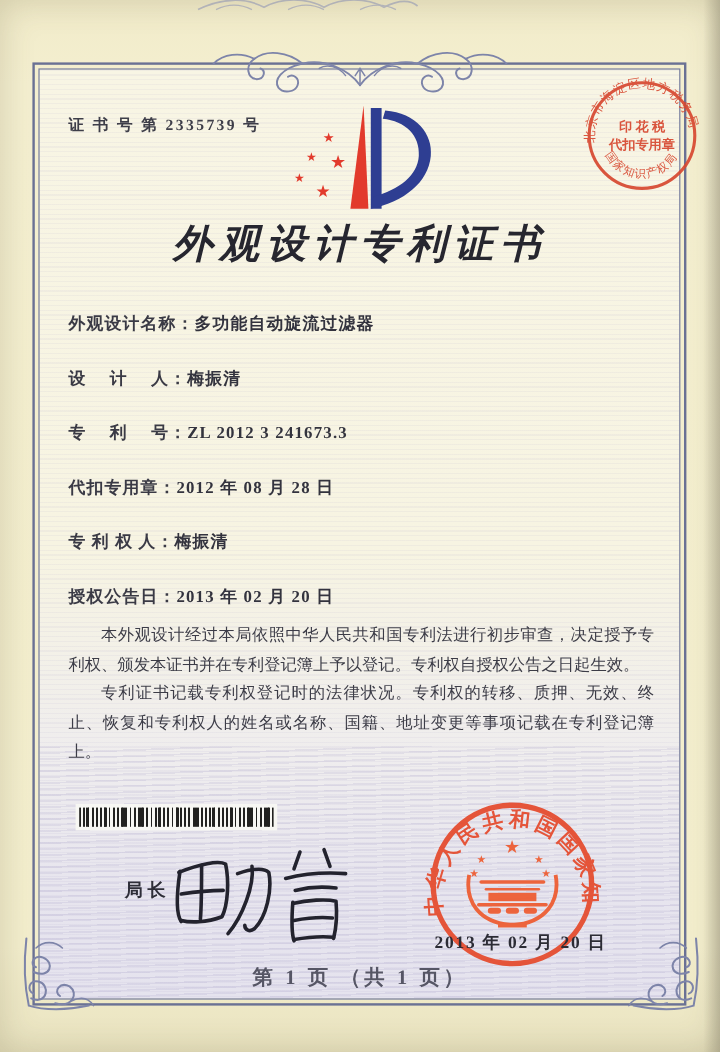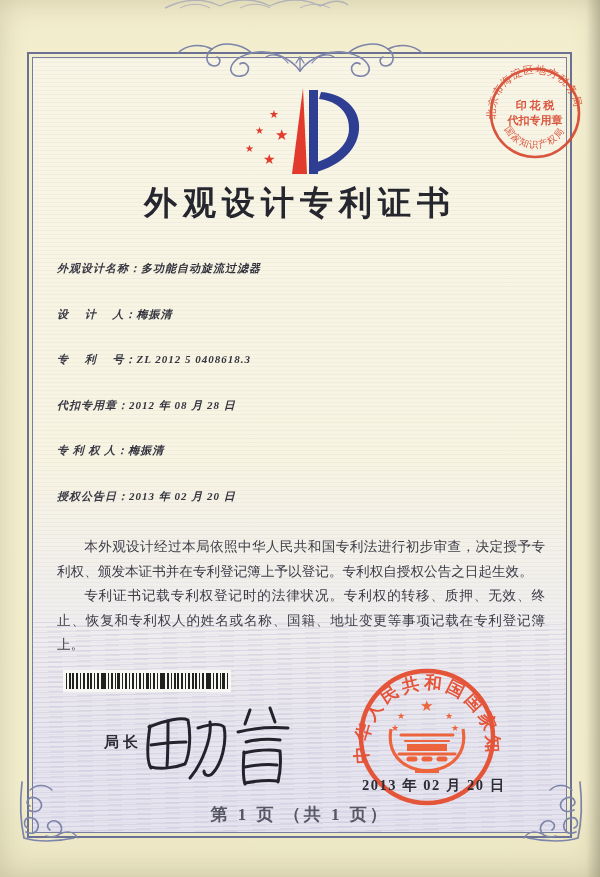--- a/index.html
+++ b/index.html
@@ -35,33 +35,32 @@
     background:repeating-linear-gradient(178deg, rgba(150,142,190,.16) 0 1.5px, rgba(0,0,0,0) 1.5px 5px);
   }
   
   .cert-no{
     position:absolute; left:57px; top:95px;
     font-size:13px; letter-spacing:2px; color:#3e3e49; font-weight:600;
   }
   .logo{ position:absolute; left:243px; top:84px; }
   .title{
     position:absolute; left:0; top:181px; width:600px; text-align:center;
-    font-size:33px; font-weight:700; letter-spacing:6px; color:#26262f;
+    font-size:33px; font-weight:700; letter-spacing:6px; color:#26262f;font-style:italic;
   }
   
   .fields{ position:absolute; left:57px; top:261px; width:470px; }
-  .field-row{ height:45.6px; font-size:11px; color:#3a3a45; letter-spacing:1px; font-weight:600;font-style:italic; }
+  .field-row{ height:45.6px; font-size:14px; color:#3a3a45; letter-spacing:1px; font-weight:600; }
   .field-row .lbl{ color:#3a3a45; }
   .field-row .val{ color:#33333e; }
   
   .body-text{
     position:absolute; left:57px; top:517px; width:488px;
     font-size:13.6px; line-height:24.6px; text-align:justify; color:#3c3c47;
     font-weight:500;
-    margin-top:18px;
   }
   .body-text p{ text-indent:2em; }
   
   .barcode{
     position:absolute; left:66px; top:673px; width:162px; height:16px;
     background:
       repeating-linear-gradient(90deg, #21211f 0 1.5px, rgba(0,0,0,0) 1.5px 3.5px),
       repeating-linear-gradient(90deg, rgba(0,0,0,0) 0 6px, #21211f 6px 8.5px, rgba(0,0,0,0) 8.5px 15px),
       #f7f7f3;
     box-shadow:0 0 0 3px #f7f7f3;
@@ -129,20 +128,21 @@
   <svg class="corner-br" width="64" height="66" viewBox="0 0 64 66">
     <g stroke="#7d84a9" stroke-width="1.7" fill="none" stroke-linecap="round">
       <path d="M6,2 C4,20 4,40 8,58 C20,62 40,62 58,58"></path>
       <path d="M10,52 C24,58 26,40 16,38 C8,36 6,46 12,48"></path>
       <path d="M12,30 C26,36 30,22 20,18 C12,15 8,24 14,26"></path>
       <path d="M30,56 C44,60 50,48 42,42 C34,38 28,46 34,50"></path>
       <path d="M14,10 C20,4 30,4 36,10 M44,54 C52,50 58,52 62,58" stroke-width="1.3"></path>
     </g>
   </svg>
 
+  <div class="cert-no">证 书 号 第 2335739 号</div>
 
   <svg class="logo" width="126" height="94" viewBox="0 0 126 94">
     <polygon points="60,4 49,90 64,90" fill="#e23a2c"></polygon>
     <polygon points="66,6 75,6 75,90 66,90" fill="#2e3e92"></polygon>
     <path d="M78,8 C104,10 118,28 116,46 C114,68 94,84 66,90 L68,80 C90,74 105,62 106,46 C107,29 95,17 76,15 Z" fill="#2e3e92"></path>
     <g fill="#e23a2c" font-size="14" font-family="'DejaVu Sans',sans-serif">
       <text x="26" y="34" font-size="11">★</text>
       <text x="12" y="50" font-size="10">★</text>
       <text x="32" y="56" font-size="15">★</text>
       <text x="2" y="68" font-size="10">★</text>
@@ -169,21 +169,21 @@
   </svg>
 
   <div class="fields">
     <div class="field-row">
       <span class="lbl">外观设计名称：</span><span class="val">多功能自动旋流过滤器</span>
     </div>
     <div class="field-row">
       <span class="lbl">设　 计　 人：</span><span class="val">梅振清</span>
     </div>
     <div class="field-row">
-      <span class="lbl">专　 利　 号：</span><span class="val">ZL 2012 5 0408618.3</span>
+      <span class="lbl">专　 利　 号：</span><span class="val">ZL 2012 3 241673.3</span>
     </div>
     <div class="field-row">
       <span class="lbl">代扣专用章：</span><span class="val">2012 年 08 月 28 日</span>
     </div>
     <div class="field-row">
       <span class="lbl">专 利 权 人：</span><span class="val">梅振清</span>
     </div>
     <div class="field-row">
       <span class="lbl">授权公告日：</span><span class="val">2013 年 02 月 20 日</span>
     </div>

